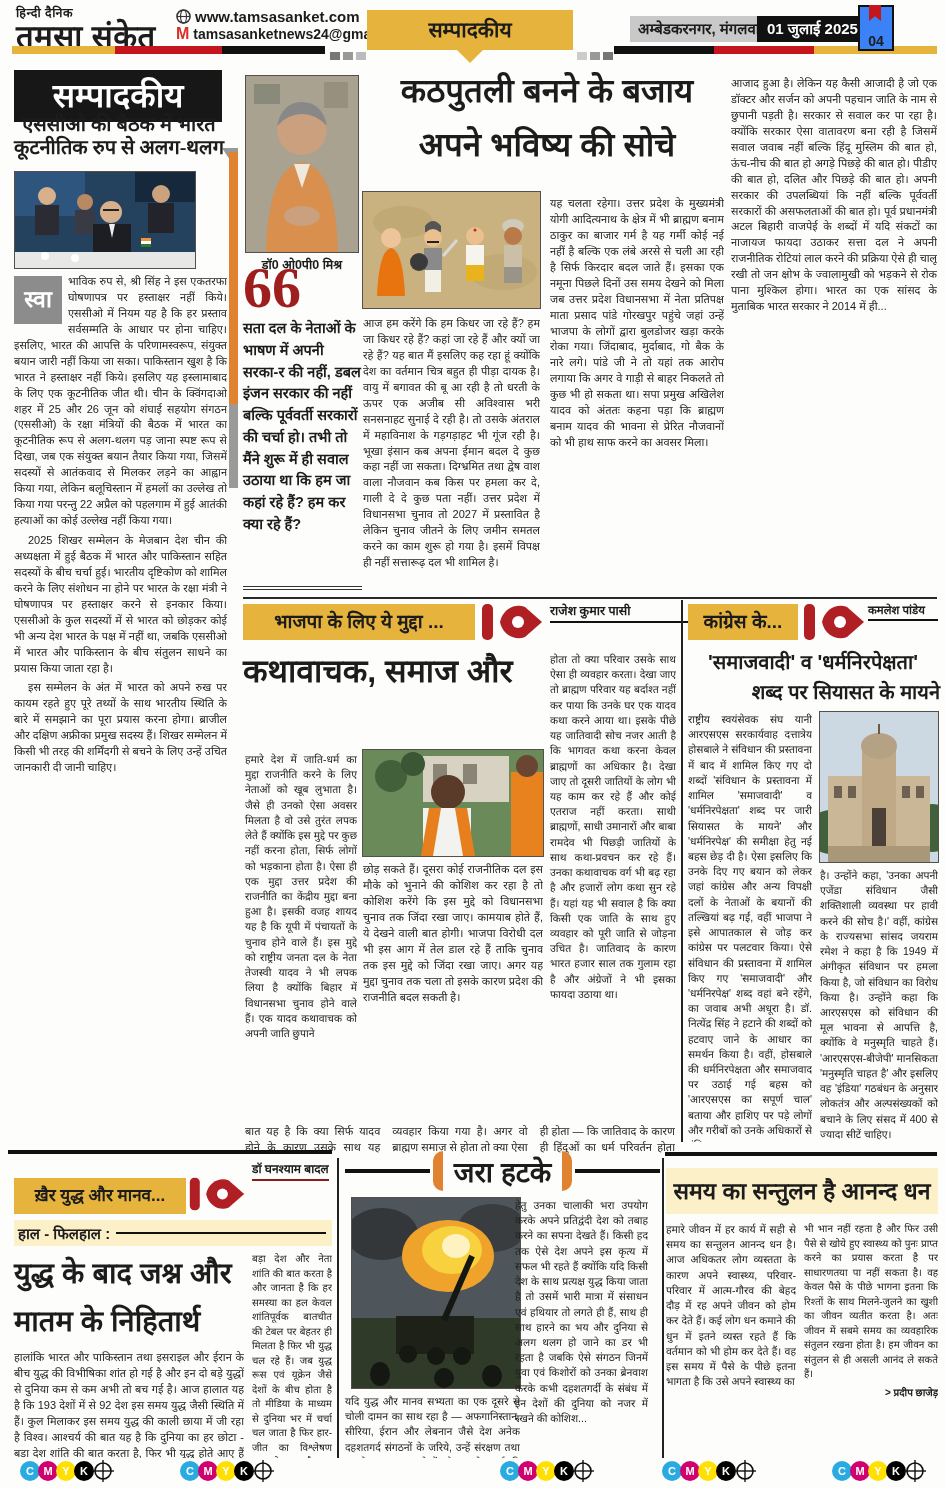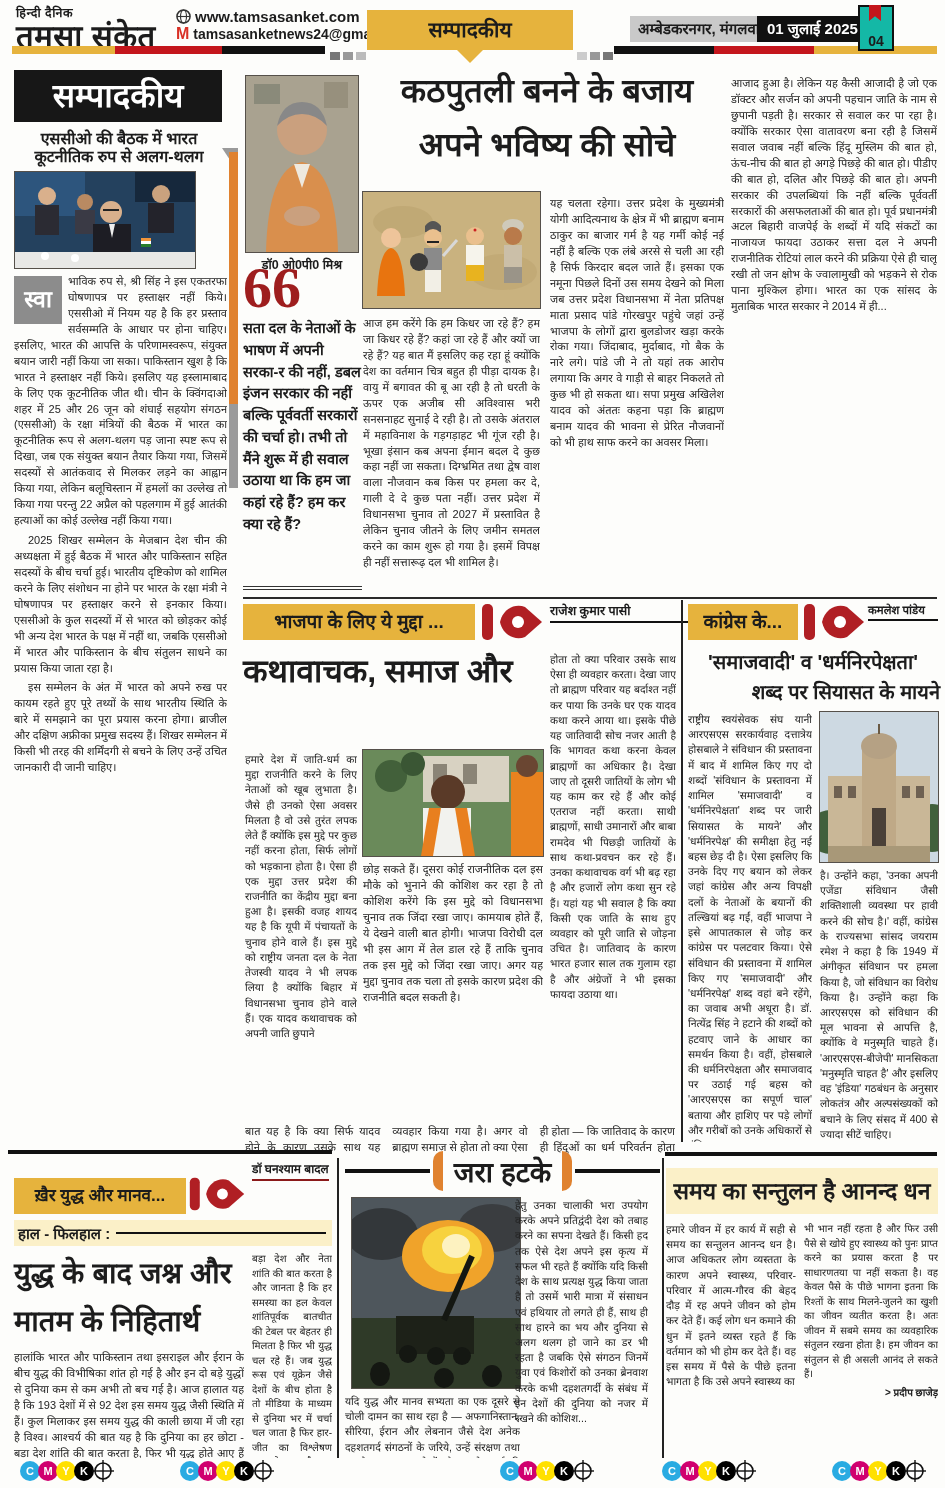--- a/index.html
+++ b/index.html
@@ -21,31 +21,31 @@
   .barseg{position:absolute;top:46px;height:8px;}
   .sq{display:inline-block;width:10px;height:8px;margin-right:3px;}
   .tab{left:367px;top:10px;width:206px;height:40px;background:#E6B33D;text-align:center;
        font-size:21px;font-weight:800;line-height:40px;}
   .tab::after{content:"";position:absolute;left:50%;bottom:-13px;transform:translateX(-50%);
        border:14px solid transparent;border-top:14px solid #E6B33D;border-bottom:0;}
   .loc-box{left:630px;top:16px;height:26px;background:#c9c9c9;padding:0 8px;font-size:15px;
        font-weight:800;line-height:26px;}
   .date-box{left:757px;top:16px;height:26px;background:#111;color:#fff;padding:0 10px;
        font-size:15px;font-weight:800;line-height:26px;}
-  .page-icon{left:858px;top:5px;width:32px;height:42px;background:#14b8a6;border:2px solid #111;}
+  .page-icon{left:858px;top:5px;width:32px;height:42px;background:#3b82f6;border:2px solid #111;}
   .page-icon .bm{position:absolute;left:9px;top:-2px;width:12px;height:16px;background:#c4161c;
        clip-path:polygon(0 0,100% 0,100% 100%,50% 70%,0 100%);}
   .page-icon .num{position:absolute;bottom:0;width:100%;text-align:center;font-size:14px;font-weight:800;}
   
   .ed-banner{left:14px;top:70px;width:208px;height:52px;background:#171717;color:#fff;
        font-size:33px;font-weight:900;text-align:center;line-height:52px;}
   .ed-wedge{left:222px;top:148px;width:0;height:0;border-top:24px solid #9a9a9a;border-left:16px solid transparent;}
   .strip-o{left:229px;top:152px;width:9px;height:252px;background:#E0822F;}
   .strip-g{left:229px;top:404px;width:9px;height:84px;background:#9a9a9a;}
-  .ed-headline{left:10px;top:130px;width:218px;font-size:16px;font-weight:900;text-align:center;line-height:1.15;}
+  .ed-headline{left:10px;top:113px;width:218px;font-size:20px;font-weight:900;text-align:center;line-height:1.15;font-family:Liberation Serif, serif;}
   .ed-photo{left:15px;top:172px;width:180px;height:96px;}
   .ed-body{left:14px;top:274px;width:213px;height:868px;}
   .dropcap{float:left;width:48px;height:48px;background:#8c8c8c;color:#fff;font-size:23px;font-weight:800;
        display:flex;align-items:center;justify-content:center;margin:2px 6px 2px 0;}
   
   .ma-author{left:246px;top:76px;width:112px;height:176px;}
   .ma-author-cap{left:246px;top:256px;width:112px;text-align:center;font-size:12.5px;font-weight:800;}
   .ma-h1{left:366px;top:72px;width:362px;text-align:center;font-size:33px;font-weight:900;line-height:1.15;white-space:nowrap;}
   .ma-h2{left:366px;top:126px;width:362px;text-align:center;font-size:33px;font-weight:900;line-height:1.15;white-space:nowrap;}
   .ma-illu{left:363px;top:192px;width:177px;height:116px;}

